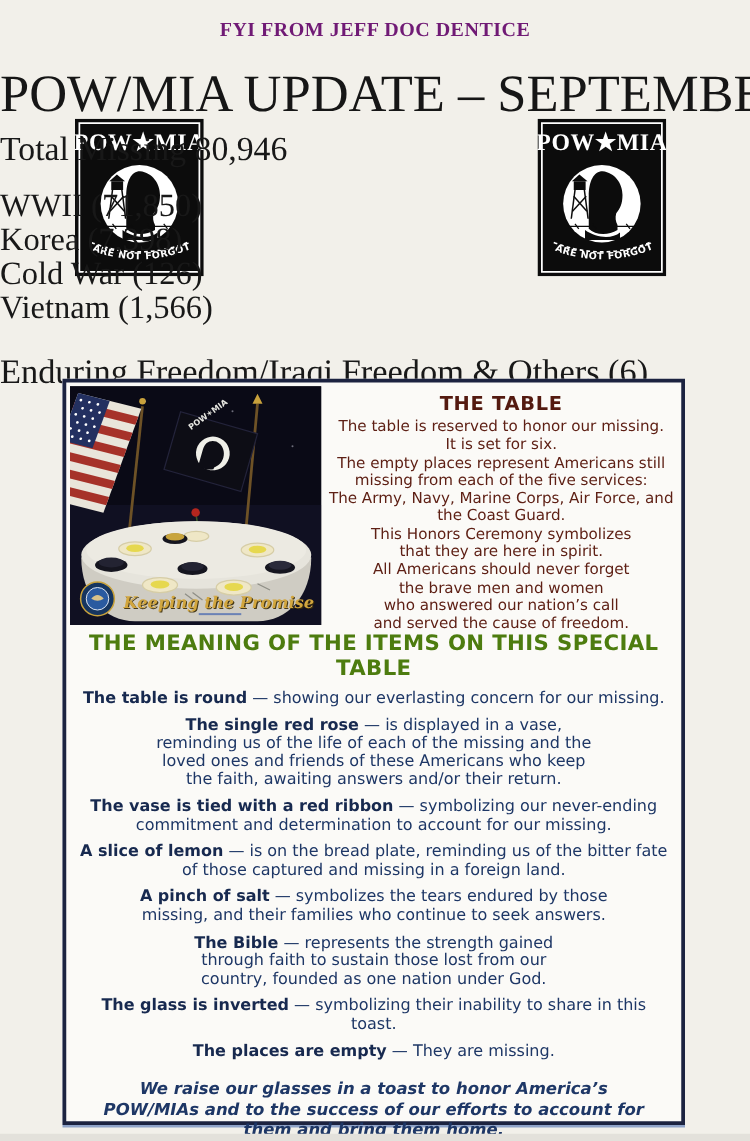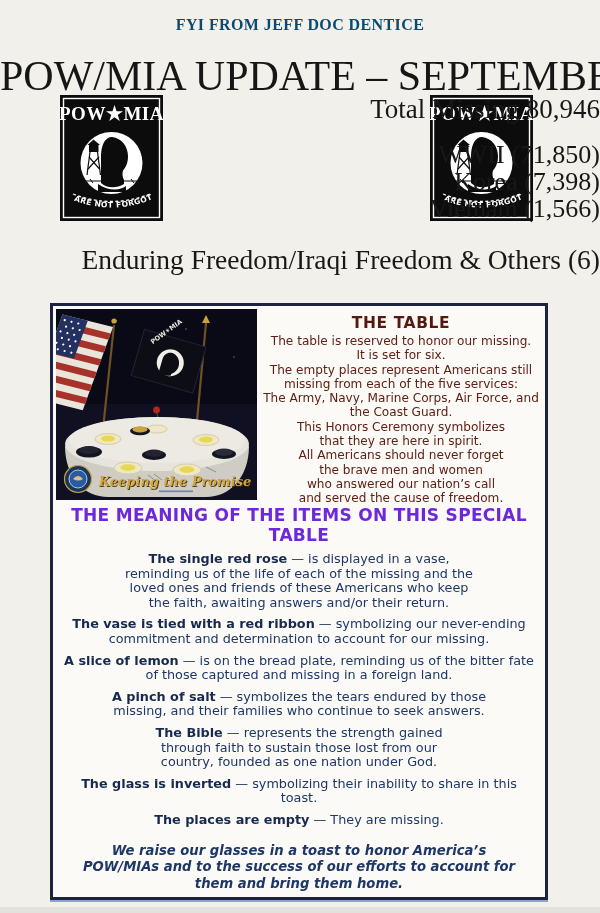--- a/index.html
+++ b/index.html
@@ -7,30 +7,30 @@
     width:600px;height:913px;
     background:#f2f0ea;
     font-family:"Liberation Serif", serif;
     color:#1b1b1b;
     position:relative;
     overflow:hidden;
   }
   .hdr{
     position:absolute;top:16px;left:0;right:0;
     text-align:center;font-weight:bold;font-size:16px;letter-spacing:.4px;
-    color:#0c4a6e;
+    color:#701a75;
   }
   .title{
     position:absolute;top:52px;left:0;right:0;
     text-align:center;font-size:42px;color:#161616;white-space:nowrap;
   }
   .logo{position:absolute;width:103px;height:126px;}
   .logo.left{left:60px;top:95px;}
   .logo.right{left:430px;top:95px;}
-  .stats{position:absolute;top:94px;left:0;right:0;text-align:right;color:#181818;}
+  .stats{position:absolute;top:104px;left:0;right:0;text-align:left;color:#181818;}
   .stats .total{font-size:27px;margin-bottom:16px;}
   .stats .war{font-size:26px;line-height:27px;}
   .stats .final{font-size:27.5px;margin-top:22px;white-space:nowrap;}
 
   .box{
     position:absolute;left:50px;top:303px;width:492px;height:591px;
     border:3px solid #1c2340;background:#fbfaf7;
     box-shadow:0 2px 0 #8fa3c8;
   }
   .photo{position:absolute;left:3px;top:3px;width:201px;height:191px;background:#0a0a14;}
@@ -44,21 +44,21 @@
   }
   .table-text .body{
     font-size:12.1px;line-height:14.3px;font-weight:normal;
     white-space:pre-line;
   }
   .meaning{
     margin-top:199px;padding:0 10px;text-align:center;
     font-family:"DejaVu Sans", sans-serif;
   }
   .meaning h2{
-    margin:6px 0 4px 0;font-size:17px;letter-spacing:.3px;color:#6d28d9;
+    margin:6px 0 4px 0;font-size:17px;letter-spacing:.3px;color:#4d7c0f;
   }
   .meaning p.item{
     margin:7px auto 0 auto;font-size:12.8px;line-height:14.6px;color:#1e3766;
   }
   .meaning p.item .lead{font-weight:bold;color:#17294f;}
   .closing{
     margin:15px auto 0 auto;max-width:452px;
     font-style:italic;font-weight:bold;font-size:13.2px;line-height:16.5px;color:#1e3766;
     font-family:"DejaVu Sans", sans-serif;text-align:center;
   }
@@ -114,20 +114,21 @@
   <use href="#powmia-sym"></use>
 </svg>
 <svg class="logo right" viewBox="0 0 103 126">
   <use href="#powmia-sym"></use>
 </svg>
 
 <div class="stats">
   <div class="total">Total Missing 80,946</div>
   <div class="war">WWII (71,850)</div>
   <div class="war">Korea (7,398)</div>
+  <div class="war">Cold War (126)</div>
   <div class="war">Vietnam (1,566)</div>
   <div class="final">Enduring Freedom/Iraqi Freedom &amp; Others (6)</div>
 </div>
 
 <div class="box">
 
   <svg class="photo" viewBox="0 0 201 191">
     <rect width="201" height="191" fill="#0a0a16"></rect>
     <rect y="95" width="201" height="96" fill="#101022"></rect>
     <circle cx="60" cy="12" r="0.9" fill="#cfcfe0" opacity=".7"></circle>
@@ -248,20 +249,23 @@
 that they are here in spirit.
 All Americans should never forget
 the brave men and women
 who answered our nation’s call
 and served the cause of freedom.</div>
   </div>
 
   <div class="meaning">
     <h2>THE MEANING OF THE ITEMS ON THIS SPECIAL TABLE</h2>
 
+    <p class="item">
+      <span class="lead">The table is round</span><span> — showing our everlasting concern for our missing.</span>
+    </p>
     <p class="item" style="max-width:362px">
       <span class="lead">The single red rose</span><span> — is displayed in a vase, reminding us of the life of each of the missing and the loved ones and friends of these Americans who keep the faith, awaiting answers and/or their return.</span>
     </p>
     <p class="item" style="max-width:466px">
       <span class="lead">The vase is tied with a red ribbon</span><span> — symbolizing our never-ending commitment and determination to account for our missing.</span>
     </p>
     <p class="item" style="max-width:474px">
       <span class="lead">A slice of lemon</span><span> — is on the bread plate, reminding us of the bitter fate of those captured and missing in a foreign land.</span>
     </p>
     <p class="item" style="max-width:420px">

